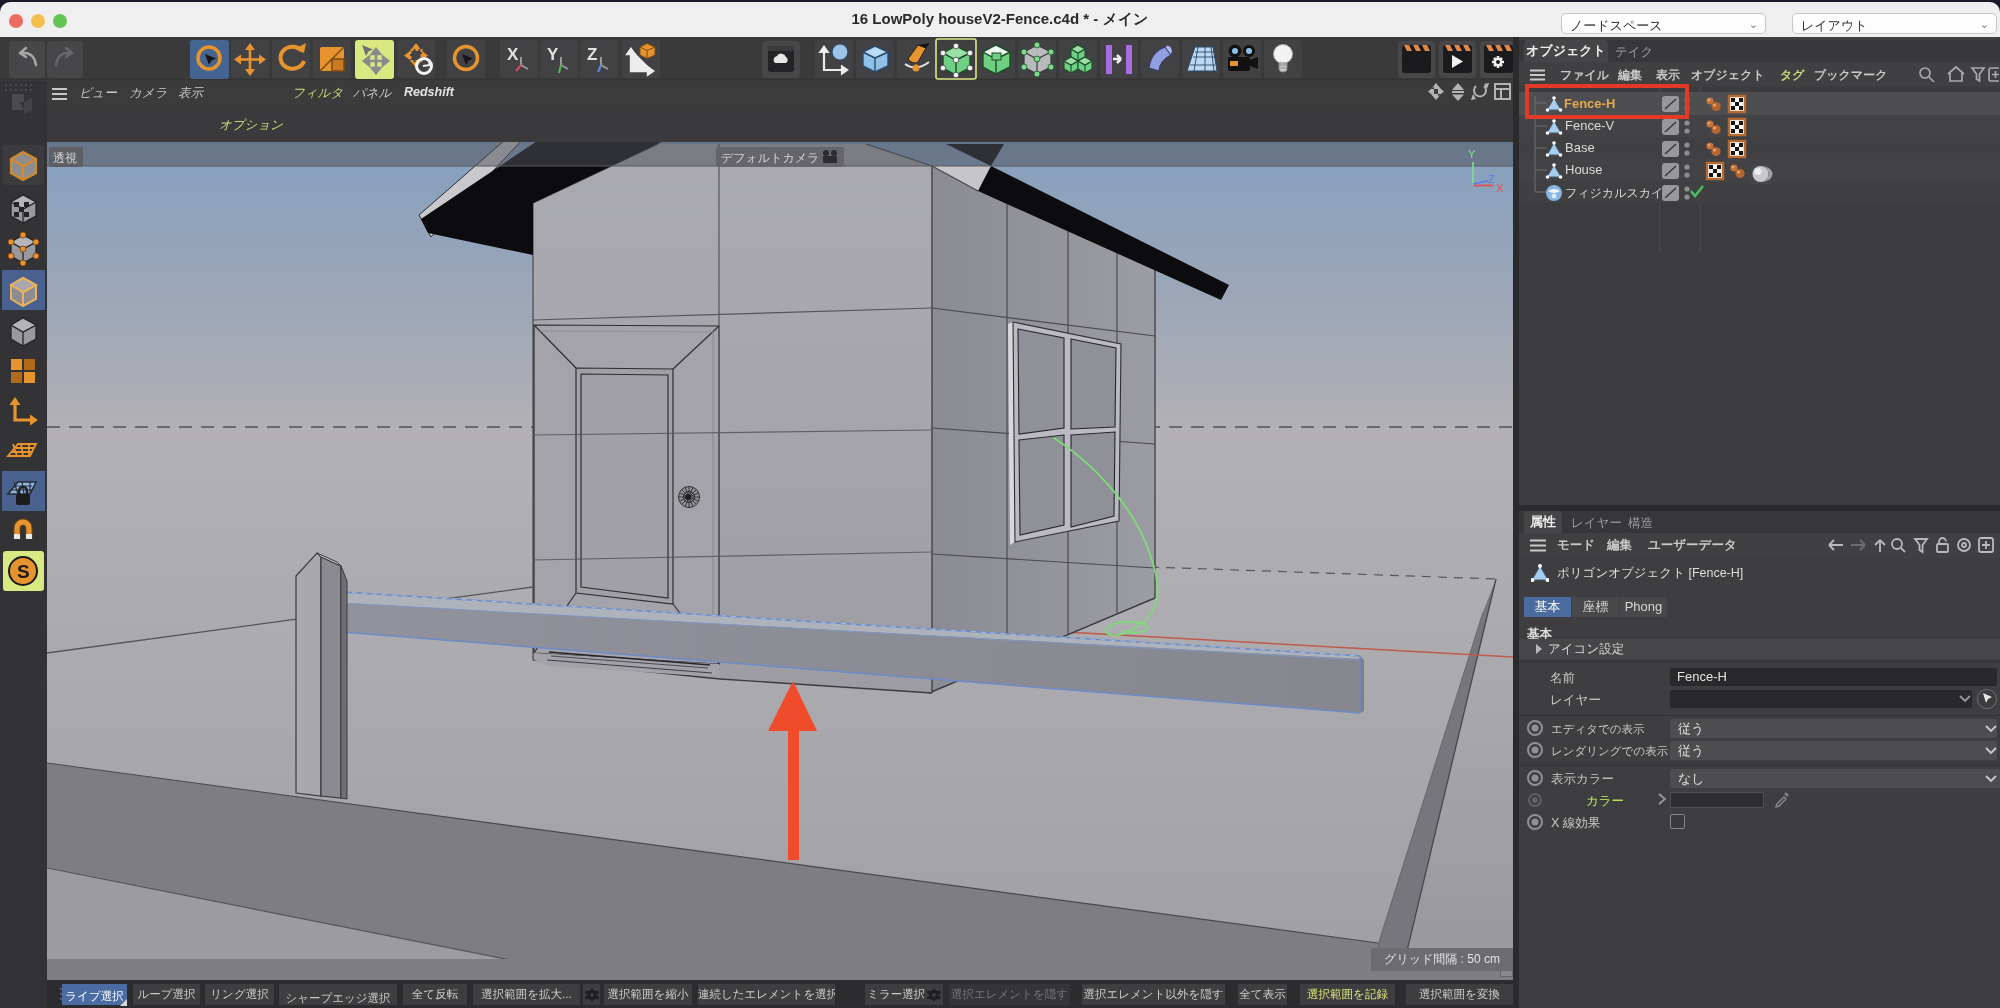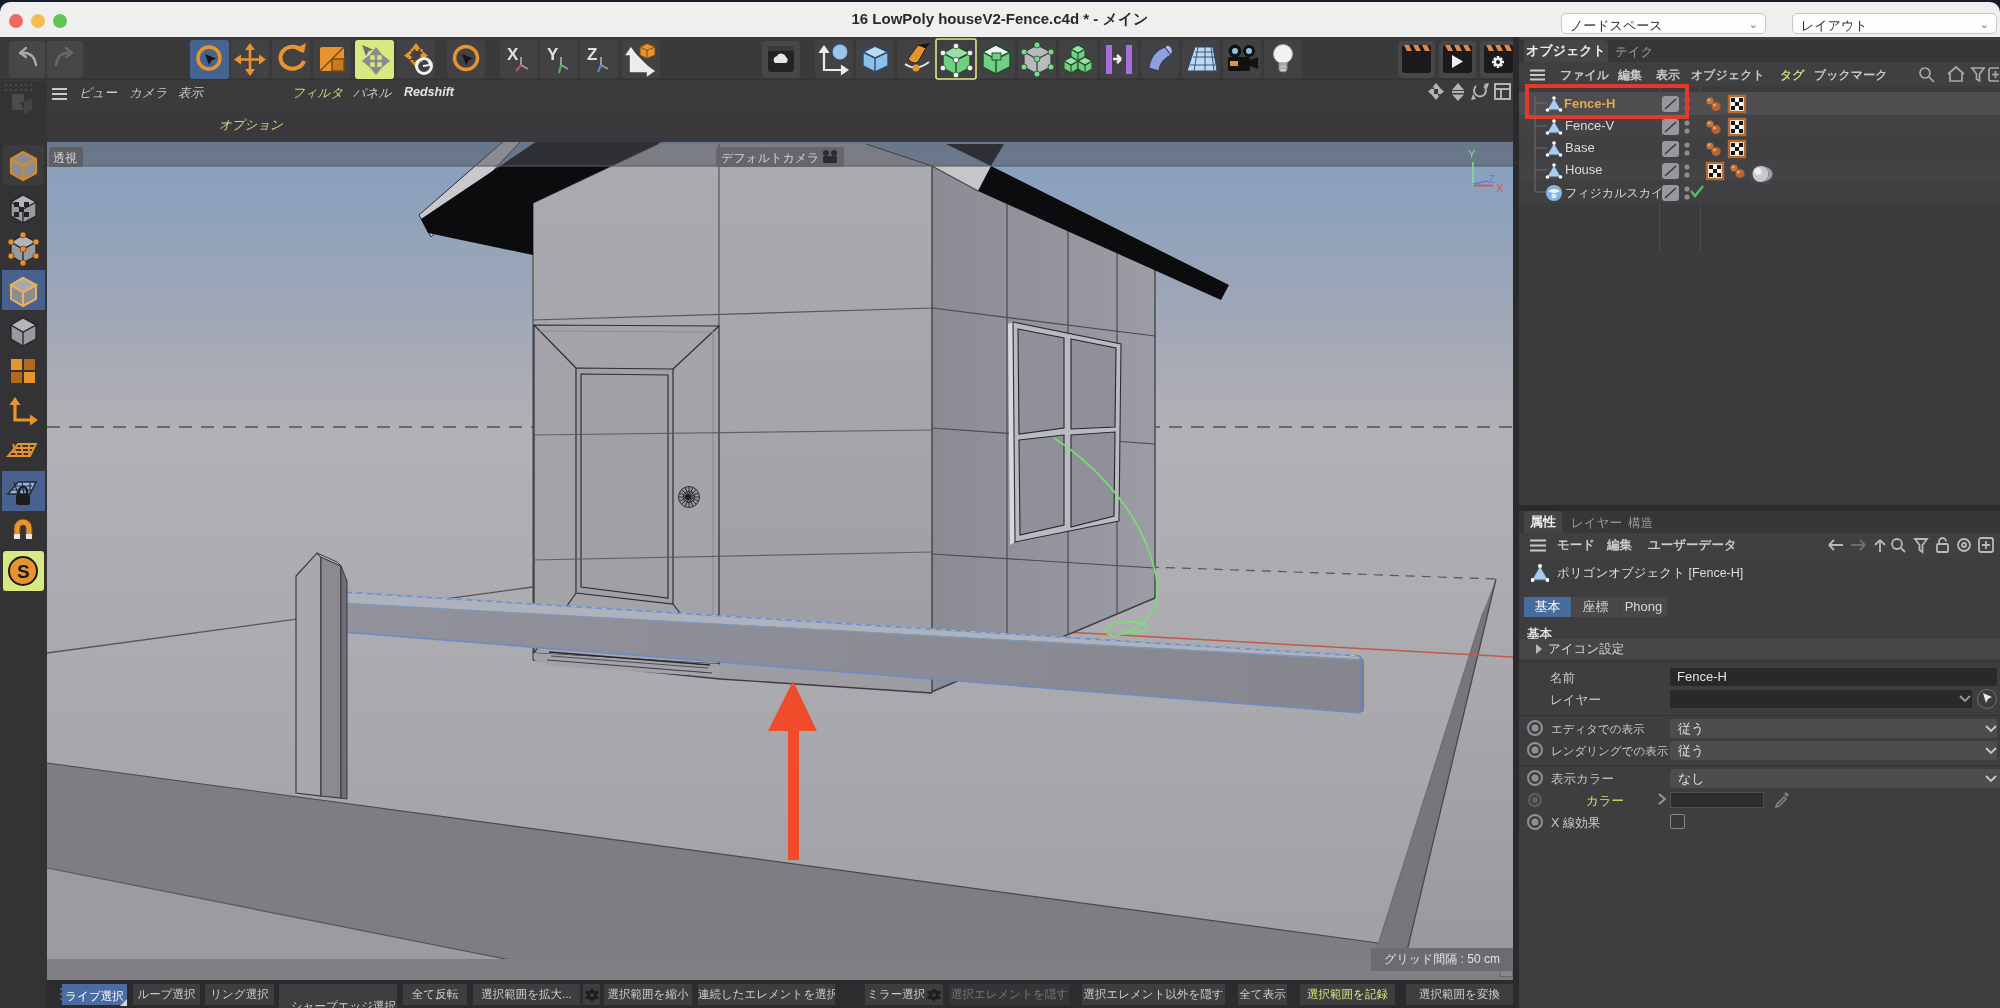--- a/index.html
+++ b/index.html
@@ -558,21 +558,21 @@
             <circle cx="2" cy="12" r="1.3"></circle>
             <circle cx="7" cy="12" r="1.3"></circle>
           </g>
         </svg>
       <div class="bbtn" style="left:15px;width:65px;background:#4a6ca3;color:#fff;text-align:center;padding:2px;">ライブ選択</div>
       <svg class="abs" style="left:73px;top:19px;z-index:2" width="7" height="7">
           <path d="M7,0 L7,7 L0,7 Z" fill="#d5d5d8"></path>
         </svg>
       <div class="bbtn" style="left:86px;width:67px;text-align:center;padding:0;">ループ選択</div>
       <div class="bbtn" style="left:158px;width:69px;text-align:center;padding:0;">リング選択</div>
-      <div class="bbtn" style="left:232px;width:118px;padding:12px;">シャープエッジ選択</div>
+      <div class="bbtn" style="left:232px;width:118px;text-align:center;padding:4px;">シャープエッジ選択</div>
       <div class="bbtn" style="left:356px;width:64px;text-align:center;padding:0;">全て反転</div>
       <div class="bbtn" style="left:426px;width:107px;text-align:center;padding:0;">選択範囲を拡大...</div>
       <div class="bbtn" style="left:536px;width:17px;padding:0;"></div>
       <svg class="abs" style="left:538px;top:8px;z-index:2" width="14" height="14" viewBox="0 0 14 14">
           <path d="M7,0 L8.5,2.2 A5,5 0 0 1 10.8,3.2 L13.4,2.8 L14,4.8 L11.9,6.2 a5,5 0 0 1 0,1.6 L14,9.2 L13.4,11.2 L10.8,10.8 a5,5 0 0 1 -2.3,1 L7,14 L5.5,11.8 a5,5 0 0 1 -2.3,-1 L0.6,11.2 L0,9.2 L2.1,7.8 a5,5 0 0 1 0,-1.6 L0,4.8 L0.6,2.8 L3.2,3.2 a5,5 0 0 1 2.3,-1 Z" fill="#1e1e20"></path>
           <circle cx="7" cy="7" r="2" fill="#3e3e40"></circle>
         </svg>
       <div class="bbtn" style="left:557px;width:88px;text-align:center;padding:0;">選択範囲を縮小</div>
       <div class="bbtn" style="left:651px;width:137px;text-align:center;padding:0;">連続したエレメントを選択</div>
       <div class="bbtn" style="left:818px;width:72px;text-align:center;padding:0;">ミラー選択...</div>

